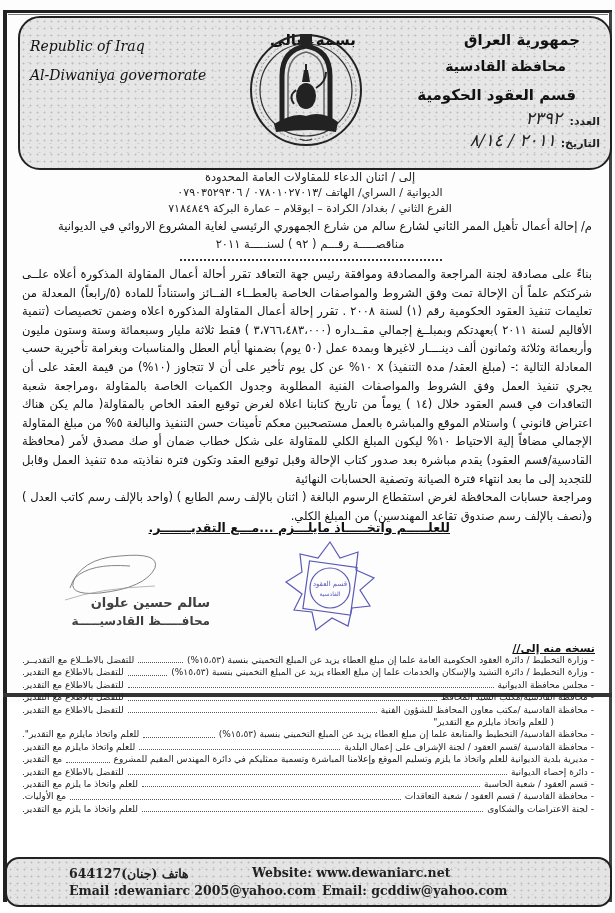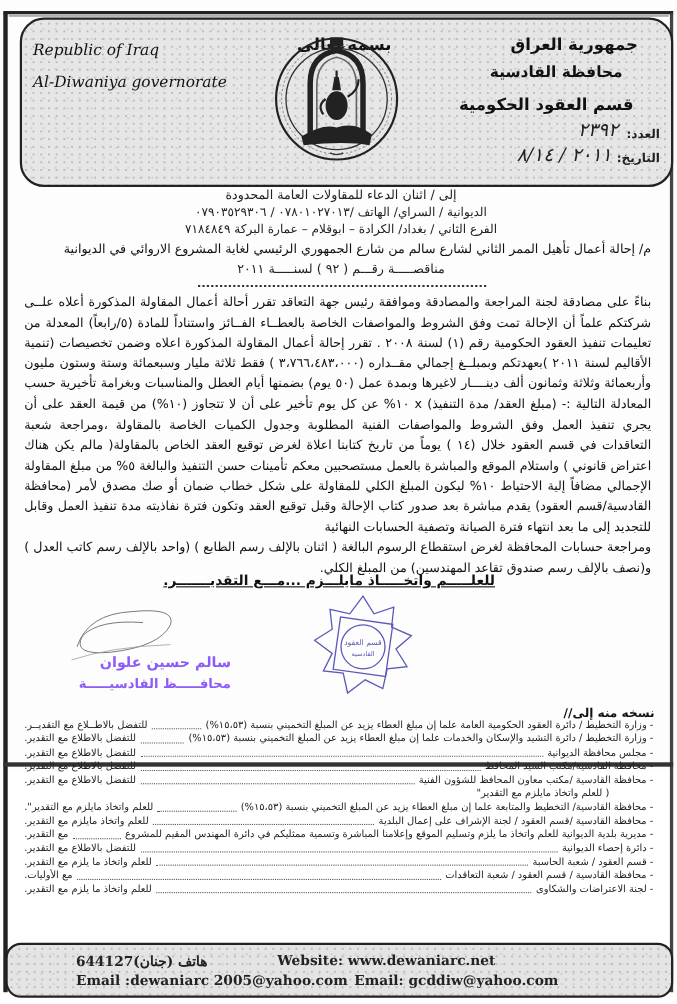--- a/index.html
+++ b/index.html
@@ -23,25 +23,25 @@
   .label-small { position:absolute; direction:rtl; font-size:11px; font-weight:bold; color:#222; white-space:nowrap; }
 
   .center-line { position:absolute; left:40px; width:540px; text-align:center; direction:rtl; font-size:11px; color:#222; white-space:nowrap; }
   .subject { position:absolute; left:22px; width:570px; text-align:right; direction:rtl; font-size:11.5px; color:#111; white-space:nowrap; }
   .dotted-sep { position:absolute; left:180px; top:259px; width:262px; border-top:2px dotted #333; }
 
   .body-text { position:absolute; left:22px; width:570px; direction:rtl; text-align:justify; font-size:11.5px; line-height:18.6px; color:#111; }
   .body-text p { margin:0; }
   .closing { position:absolute; left:170px; top:520px; width:280px; text-align:center; direction:rtl; font-size:12.5px; font-weight:bold; text-decoration:underline; color:#111; white-space:nowrap; }
 
-  .sig-name { position:absolute; left:60px; width:150px; text-align:right; direction:rtl; font-weight:bold; color:#8b5cf6; white-space:nowrap; }
+  .sig-name { position:absolute; left:60px; width:150px; text-align:right; direction:rtl; font-weight:bold; color:#404040; white-space:nowrap; }
   .stamp { position:absolute; left:282px; top:540px; width:96px; height:96px; }
   .sig-scribble { position:absolute; left:60px; top:548px; width:110px; height:60px; }
 
-  .cc-title { position:absolute; right:20px; top:642px; direction:rtl; font-size:11px; font-weight:bold; color:#111; white-space:nowrap; }
+  .cc-title { position:absolute; right:20px; top:642px; direction:rtl; font-size:11px; font-weight:bold; text-decoration:underline; color:#111; white-space:nowrap; }
   .cc-list { position:absolute; left:22px; top:654px; width:572px; direction:rtl; font-size:9px; line-height:12.4px; color:#222; margin:0; padding:0; list-style:none; }
   .cc-list li { white-space:nowrap; overflow:hidden; display:flex; justify-content:space-between; }
   .cc-list .dest { flex:0 0 auto; }
   .cc-list .fill { flex:1 1 auto; border-bottom:1.5px dotted #555; margin:0 4px 3px 4px; }
   .cc-list .act { flex:0 0 auto; }
   .cc-list .cont { padding-right:40px; }
 
   .footer { position:absolute; left:5px; top:857px; width:603px; height:46px; border:2px solid #222; border-radius:14px;
     background-color:#e4e4e4;
     background-image: radial-gradient(#bcbcbc 0.8px, transparent 1.2px), radial-gradient(#cecece 0.8px, transparent 1.2px);

